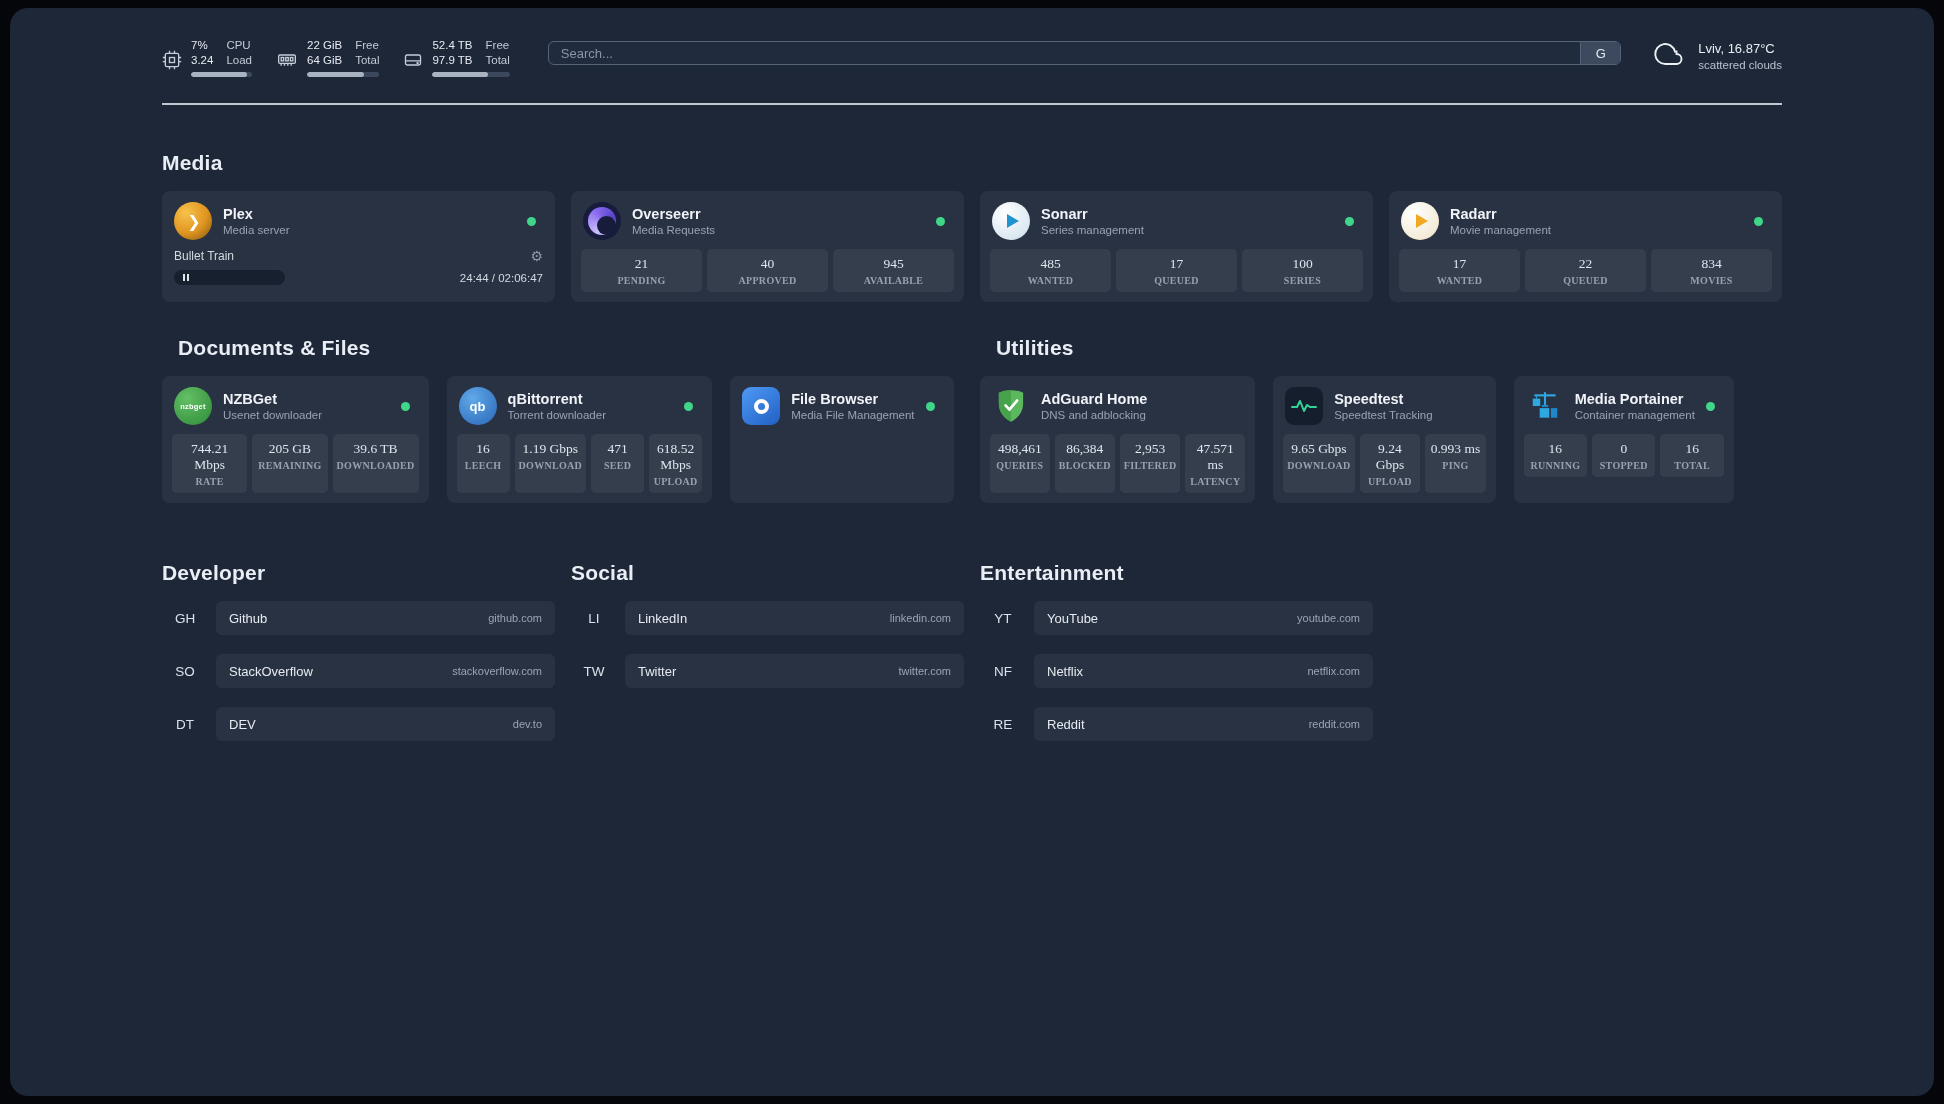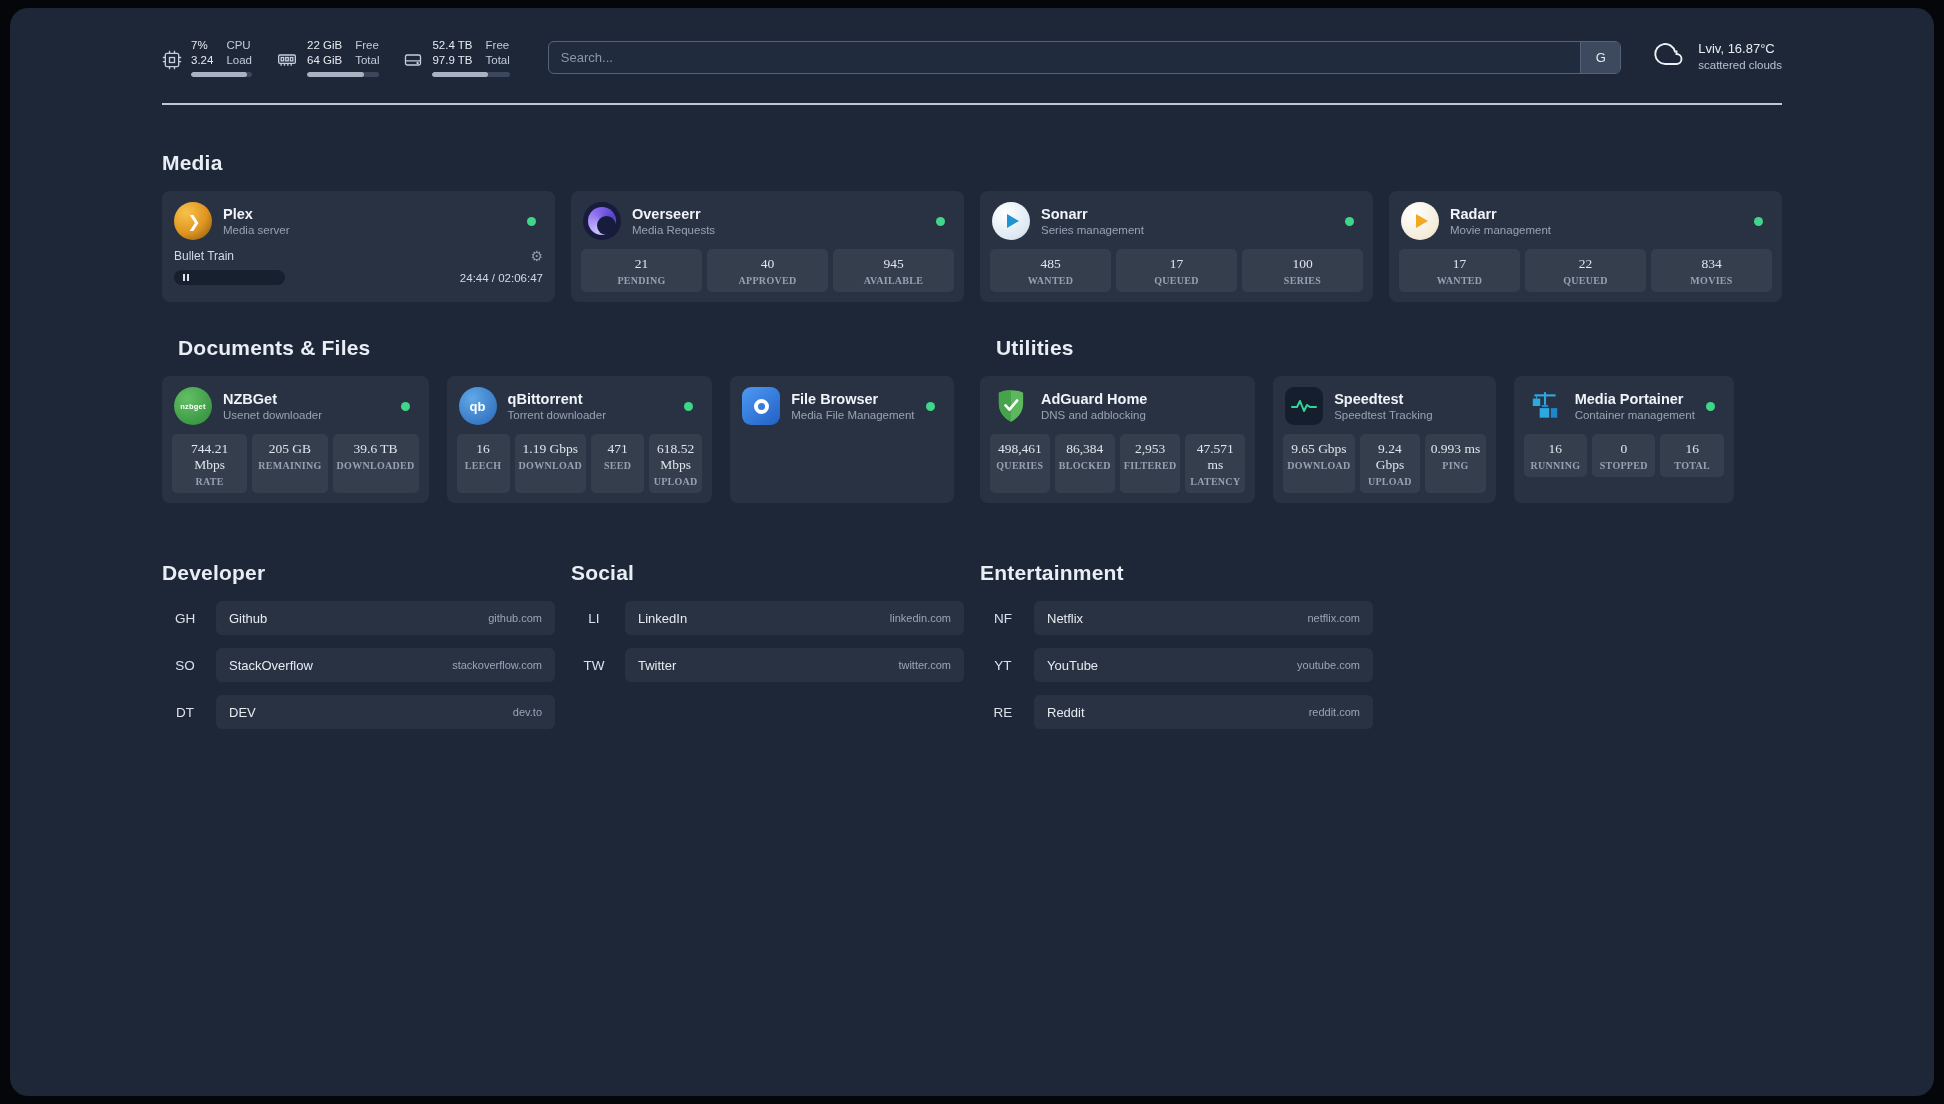--- a/index.html
+++ b/index.html
@@ -18,21 +18,21 @@
   
   .topbar { display:flex; align-items:flex-start; padding-top:30px; }
   .res { display:flex; gap:9px; margin-right:24px; }
   .res-icon { display:flex; align-items:center; padding-top:4px; }
   .res-cols { display:flex; gap:13px; }
   .res-col { display:flex; flex-direction:column; font-size:11.5px; line-height:1.32; color:#e7ebf1; white-space:nowrap; }
   .res-col.labels { color:#c3cbd7; }
   .res-bar { height:5px; border-radius:3px; background:#3b475c; margin-top:4px; overflow:hidden; }
   .res-fill { height:100%; border-radius:3px; background:#a9b2c0; }
 
-  .search { flex:1; display:flex; align-items:stretch; height:33px; margin:3px 30px 0 14px;
+  .search { flex:1; display:flex; align-items:stretch; height:24px; margin:3px 30px 0 14px;
     background:#202b3e; border:1px solid #546377; border-radius:6px; overflow:hidden; }
   .search input { flex:1; border:0; outline:0; background:transparent; color:#dde3eb; font-size:13px; padding:0 12px; font-family:inherit; }
   .search input::placeholder { color:#8c96a6; }
   .search-btn { width:40px; display:flex; align-items:center; justify-content:center;
     background:#3c495e; border-left:1px solid #546377; color:#e7ebf1; font-size:13px; cursor:pointer; }
 
   .weather { display:flex; align-items:center; gap:11px; padding-top:1px; }
   .weather-loc { font-size:13px; color:#e9edf3; }
   .weather-cond { font-size:11.5px; color:#b7c0cd; margin-top:3px; }
 
@@ -88,21 +88,21 @@
 
   .sicon.nzbget { background:radial-gradient(circle at 35% 30%, #63c065, #2e8a38); color:#fff; font-size:7.5px; font-weight:700; letter-spacing:.2px; }
   .sicon.qb { background:radial-gradient(circle at 35% 30%, #5fa9e8, #2a66b8); color:#fff; font-size:13px; font-weight:700; }
   .sicon.fb { border-radius:9px; background:linear-gradient(140deg,#4e9af5,#2160c4); }
   .fb-ring { width:15px; height:15px; border:4px solid #fff; border-radius:50%; display:block; }
   .sicon.adguard, .sicon.portainer { background:transparent; border-radius:0; }
   .sicon.speedtest { border-radius:9px; background:#141e2c; }
 
   
   .bm-grid { display:grid; grid-template-columns:repeat(4,1fr); gap:16px; margin-top:58px; margin-bottom:46px; }
-  .bm-list { display:flex; flex-direction:column; gap:13px; }
+  .bm-list { display:flex; flex-direction:column; gap:19px; }
   .bm { display:flex; align-items:center; height:34px; cursor:pointer; }
   .bm-abbr { width:46px; flex:none; text-align:center; font-size:13.5px; color:#dbe1ea; }
   .bm-pill { flex:1; height:34px; margin-left:8px; background:rgba(255,255,255,.055); border-radius:6px;
     display:flex; align-items:center; padding:0 13px; }
   .bm-name { font-size:13px; color:#e6eaf1; }
   .bm-url { margin-left:auto; font-size:11px; color:#9aa4b5; }
 </style>
 </head>
 <body>
 
@@ -549,34 +549,34 @@
             <span class="bm-url">twitter.com</span>
           </span>
         </div>
       </div>
     </section>
 
     <section class="bm-group">
       <h2 class="sec-title bm-title">Entertainment</h2>
       <div class="bm-list">
         <div class="bm">
+          <span class="bm-abbr">YT</span>
+          <span class="bm-pill">
+            <span class="bm-name">YouTube</span>
+            <span class="bm-url">youtube.com</span>
+          </span>
+        </div>
+        <div class="bm">
           <span class="bm-abbr">NF</span>
           <span class="bm-pill">
             <span class="bm-name">Netflix</span>
             <span class="bm-url">netflix.com</span>
           </span>
         </div>
         <div class="bm">
-          <span class="bm-abbr">YT</span>
-          <span class="bm-pill">
-            <span class="bm-name">YouTube</span>
-            <span class="bm-url">youtube.com</span>
-          </span>
-        </div>
-        <div class="bm">
           <span class="bm-abbr">RE</span>
           <span class="bm-pill">
             <span class="bm-name">Reddit</span>
             <span class="bm-url">reddit.com</span>
           </span>
         </div>
       </div>
     </section>
 
     <div class="bm-group"></div>

